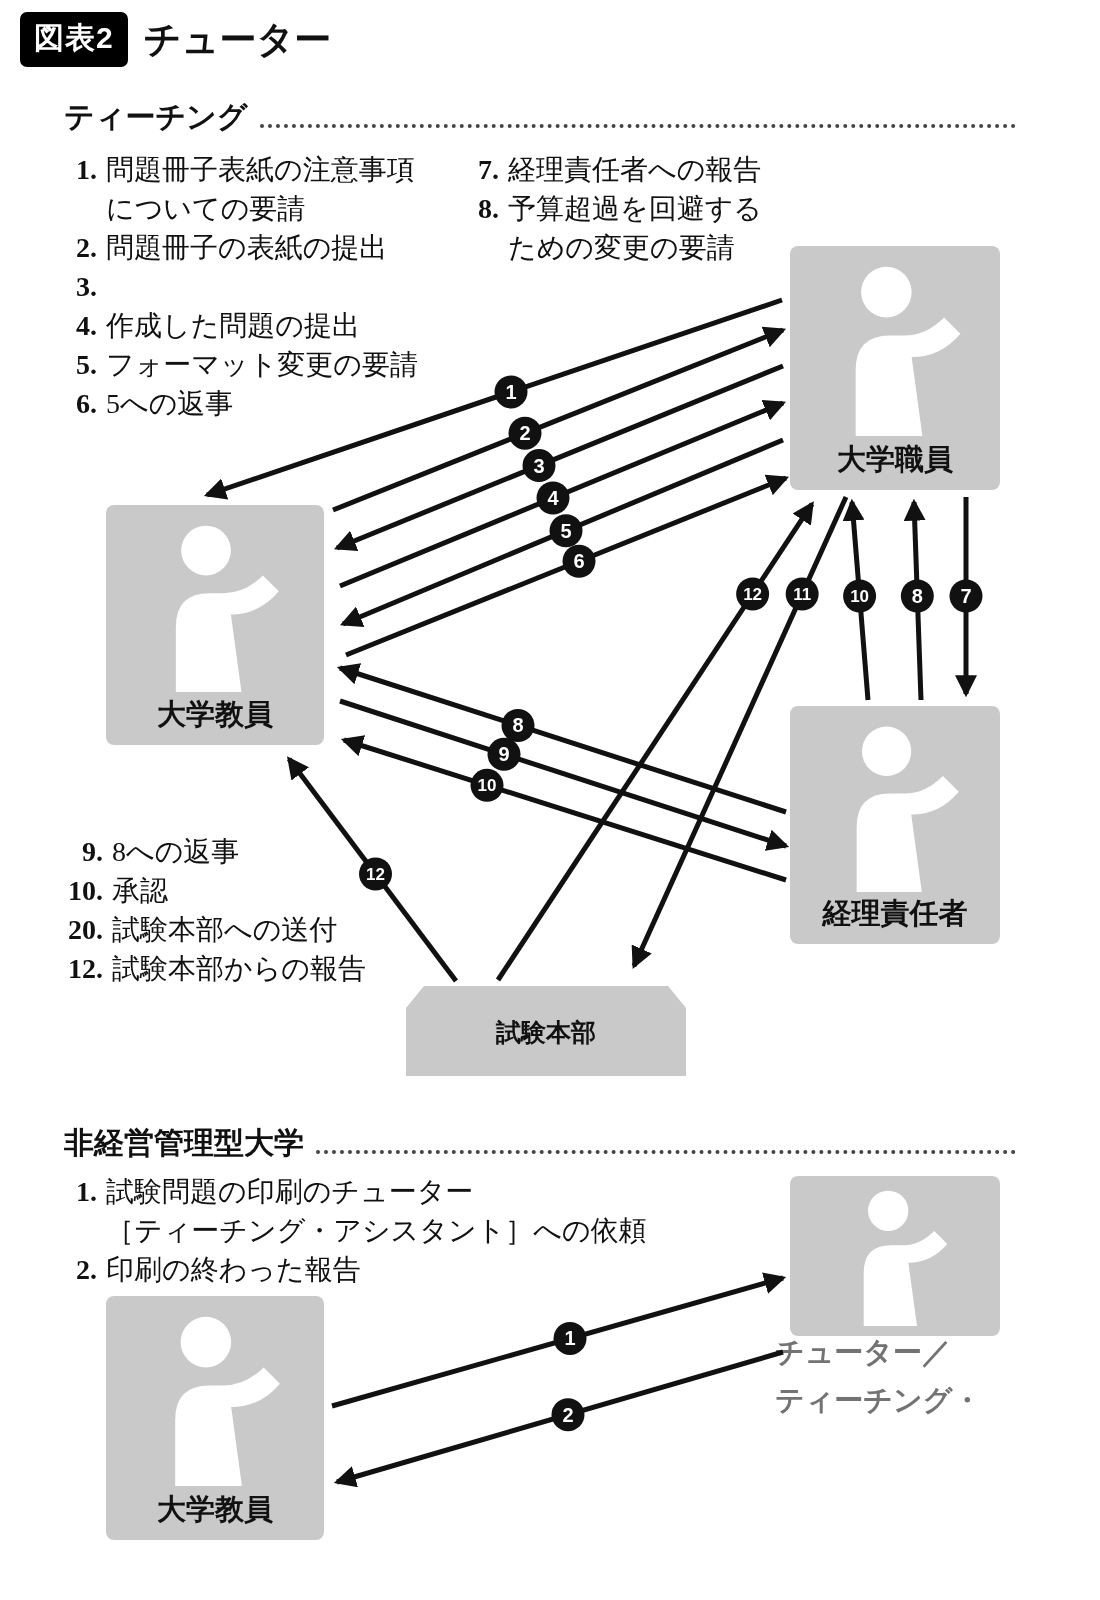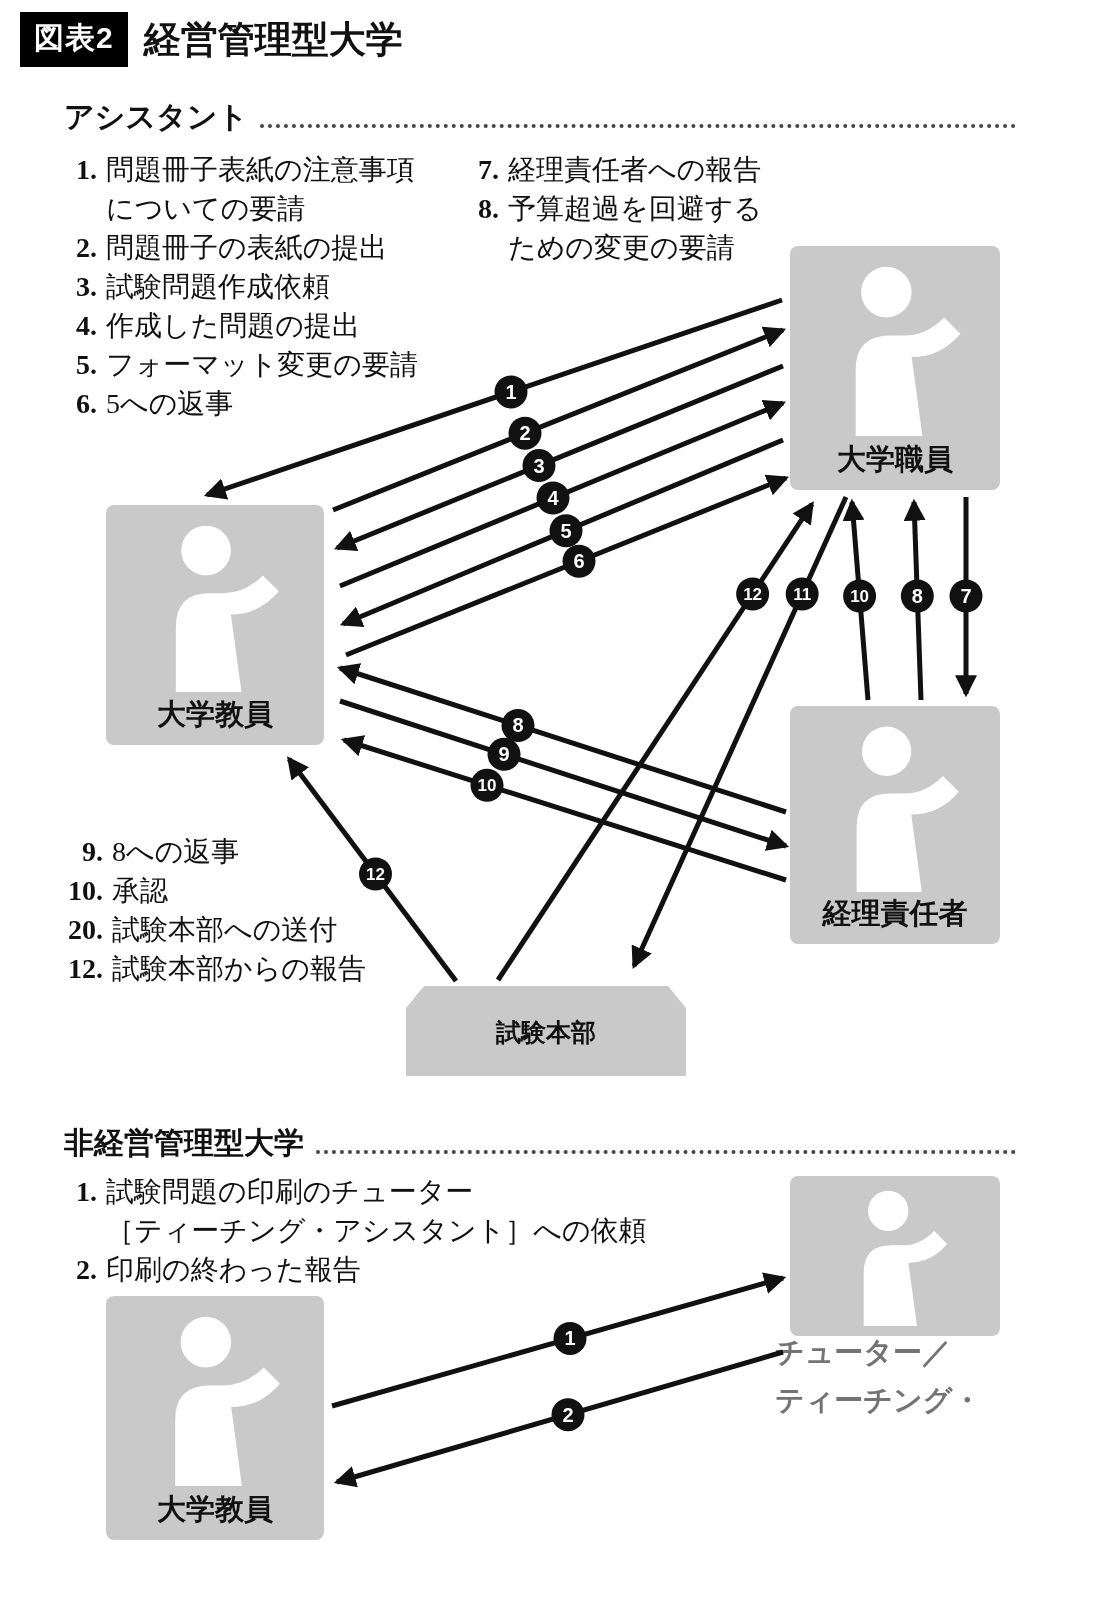--- a/index.html
+++ b/index.html
@@ -8,21 +8,21 @@
     position:relative; width:1100px; height:1600px; margin:0 auto;
     background:#ffffff; overflow:hidden; color:#111;
     font-family:"Liberation Serif","DejaVu Serif",serif;
   }
   .title-row {
     position:absolute; left:20px; top:12px; display:flex; align-items:center; gap:16px;
     z-index:10; font-family:"Liberation Sans","DejaVu Sans",sans-serif;
   }
   .fig-tag {
     background:#000; color:#fff; font-weight:bold; font-size:30px;
-    padding:6px 14px 8px; letter-spacing:1px;
+    padding:6px 14px 8px; letter-spacing:1px;border-radius:7px;
   }
   .fig-title { font-weight:bold; font-size:37px; color:#111; }
   .section-header {
     position:absolute; display:flex; align-items:flex-end; z-index:4;
     font-family:"Liberation Sans","DejaVu Sans",sans-serif;
     font-weight:bold; font-size:30px; color:#111; height:42px;
   }
   .section-header .dots { flex:1; border-bottom:4px dotted #444; margin:0 0 10px 12px; height:0; }
   .num-list { position:absolute; z-index:4; font-size:28px; line-height:39px; color:#111; }
   .num-item { display:flex; align-items:flex-start; }
@@ -48,47 +48,44 @@
     font-family:"Liberation Sans","DejaVu Sans",sans-serif;
   }
   #arrow-layer { position:absolute; left:0; top:0; z-index:5; pointer-events:none; }
 </style>
 </head>
 <body>
 
 <div class="page">
   <div class="title-row">
     <span class="fig-tag">図表2</span>
-    <span class="fig-title">経営管理型大学</span>
+    <span class="fig-title">チューター</span>
   </div>
 
   <div id="diagram-root">
       <div class="section-header" style="left: 64px; top: 96px; width: 952px;">
-        <span>アシスタント</span>
+        <span>ティーチング</span>
         <span class="dots"></span>
       </div>
       <div class="num-list" style="left: 66px; top: 150px;">
         <div class="num-item">
           <span class="num" style="width: 40px;">1.</span>
           <span class="txt">
             <div>問題冊子表紙の注意事項</div>
             <div>についての要請</div>
           </span>
         </div>
         <div class="num-item">
           <span class="num" style="width: 40px;">2.</span>
           <span class="txt">
             <div>問題冊子の表紙の提出</div>
           </span>
         </div>
         <div class="num-item">
           <span class="num" style="width: 40px;">3.</span>
-          <span class="txt">
-            <div>試験問題作成依頼</div>
-          </span>
         </div>
         <div class="num-item">
           <span class="num" style="width: 40px;">4.</span>
           <span class="txt">
             <div>作成した問題の提出</div>
           </span>
         </div>
         <div class="num-item">
           <span class="num" style="width: 40px;">5.</span>
           <span class="txt">

